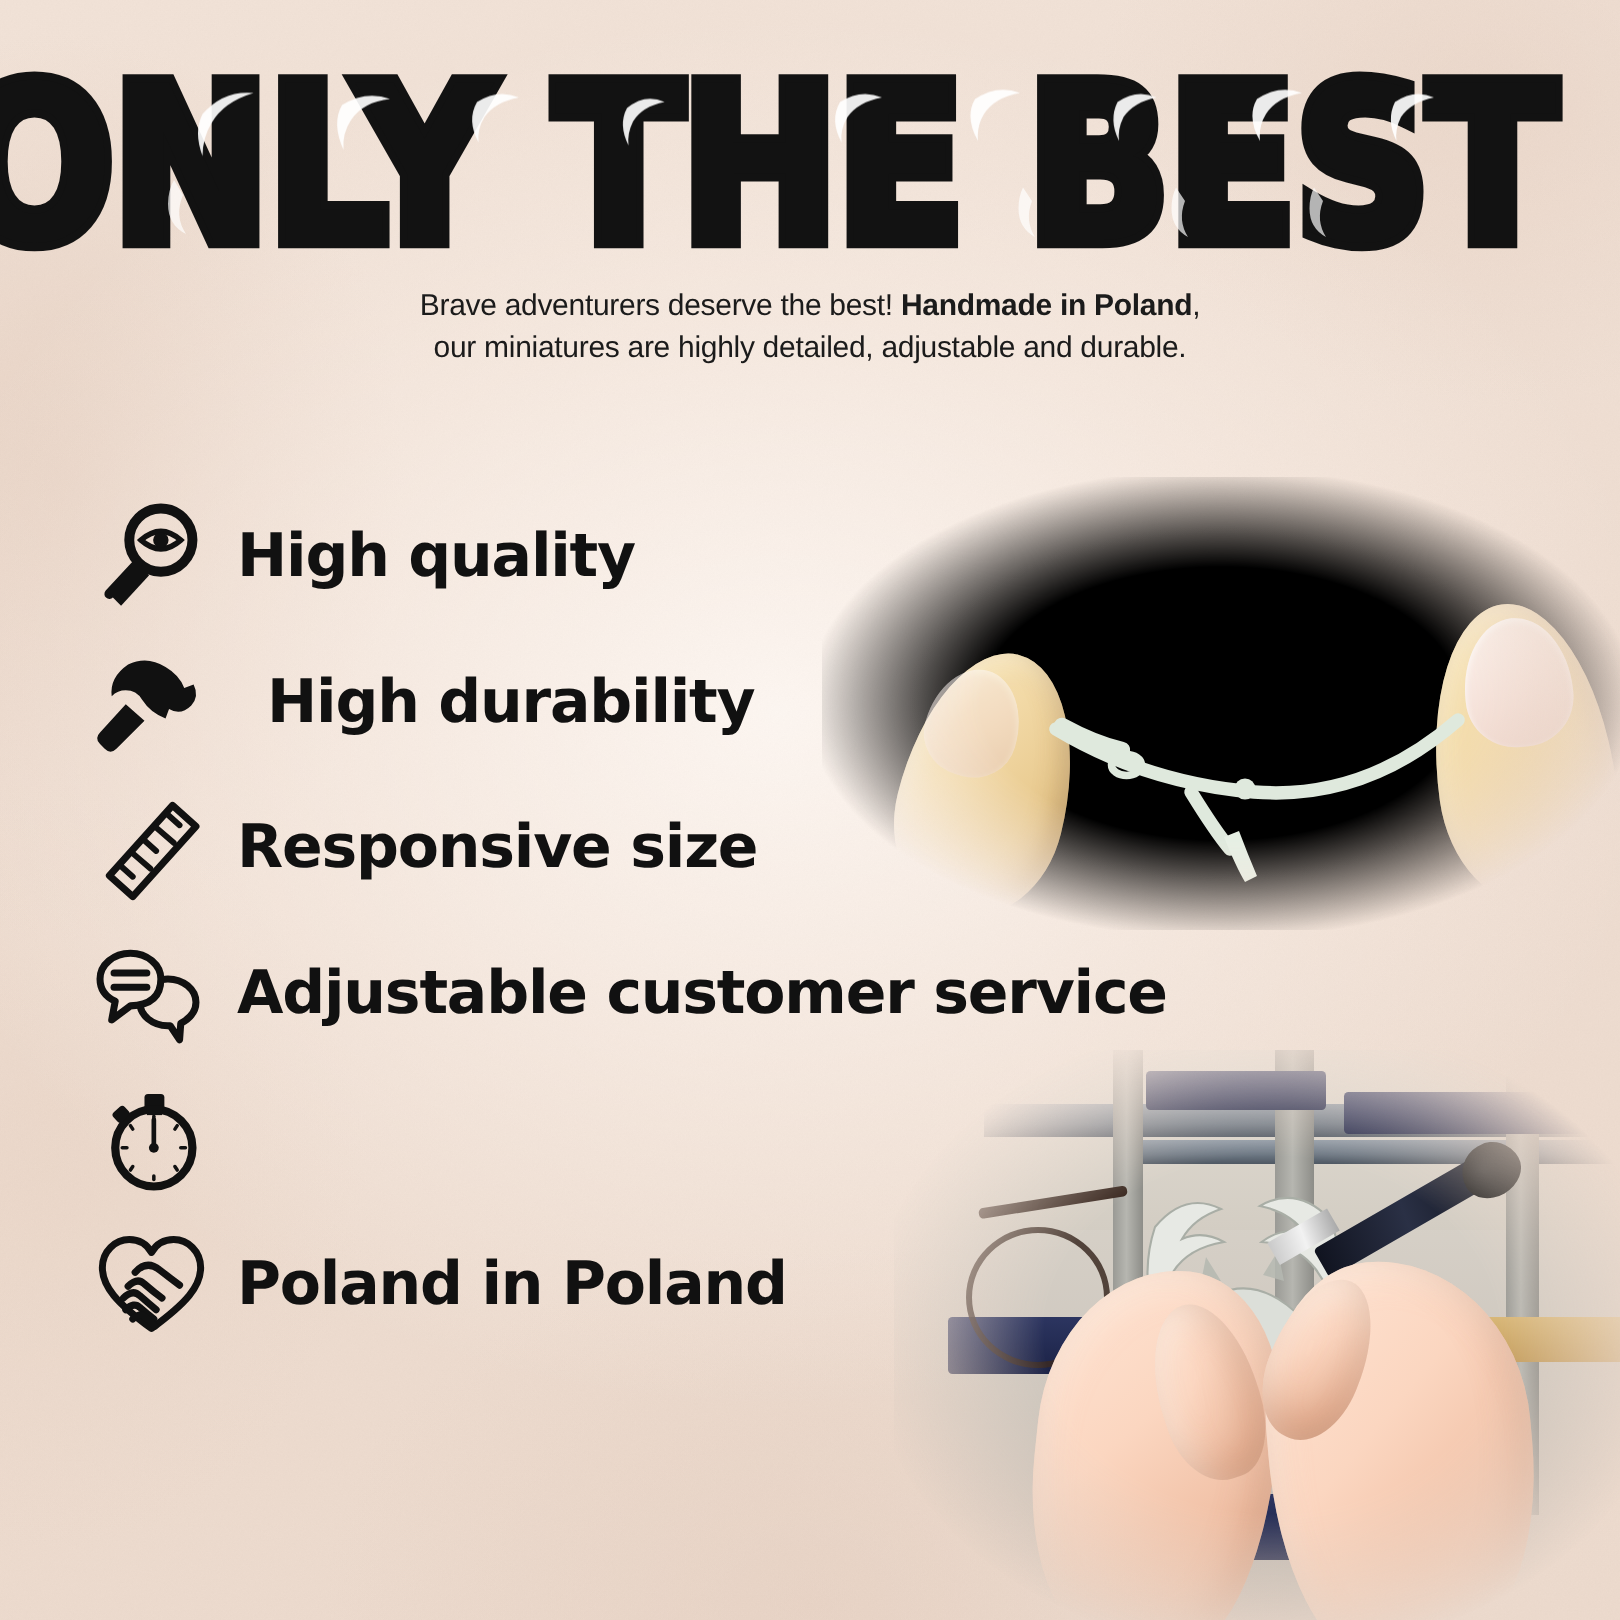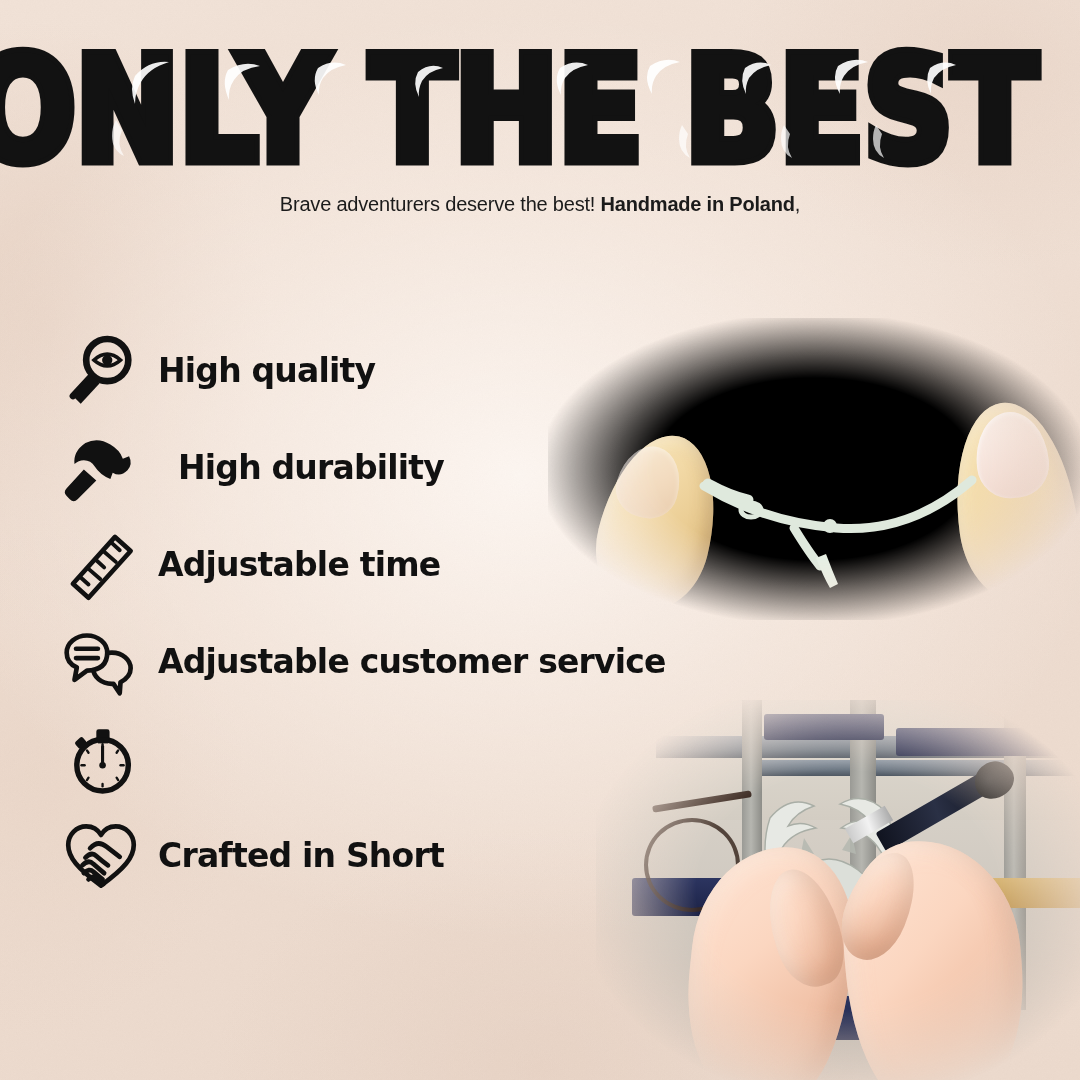--- a/index.html
+++ b/index.html
@@ -99,21 +99,21 @@
     justify-content: center;
   }
   .feature .ico svg {
     width: 100%;
     height: 100%;
     display: block;
   }
   .feature .flabel {
     font-family: "DejaVu Sans", sans-serif;
     font-weight: 700;
-    font-size: 33px;
+    font-size: 40px;
     letter-spacing: -0.8px;
     color: #111111;
     white-space: nowrap;
     text-align: right;
   }
   .feature.f-dur .flabel,
   .feature.f-time .flabel { margin-left: 20px; }
 
   
   .photo {
@@ -258,20 +258,21 @@
       <path d="M930 30 q13 -9 26 -3 q-15 3 -22 13 q-4 8 -3 16 q-7 -14 -1 -26z"></path>
       <path d="M122 92 q-6 14 2 26 q-12 -6 -12 -20 q0 -9 4 -16z" opacity="0.75"></path>
       <path d="M688 96 q-5 13 2 24 q-11 -6 -11 -19 q0 -8 3 -14z" opacity="0.75"></path>
       <path d="M790 96 q-5 13 2 24 q-11 -6 -11 -19 q0 -8 3 -14z" opacity="0.75"></path>
       <path d="M882 96 q-5 13 2 24 q-11 -6 -11 -19 q0 -8 3 -14z" opacity="0.75"></path>
     </g>
   </svg>
 
   <div id="subtitle">
     <span>Brave adventurers deserve the best!</span><span> </span><b>Handmade in Poland</b><span>,</span><br>
+    <span>our miniatures are highly detailed, adjustable and durable.</span>
   </div>
 
   <div class="photo" id="photo-top">
     <div class="inner"></div>
 
     <div class="thumb" style="left:54px; top:116px; width:112px; height:176px; transform:rotate(14deg);"></div>
     <div class="nail" style="left:70px; top:128px; width:62px; height:72px; transform:rotate(16deg); opacity:0.55;"></div>
 
     <div class="thumb" style="left:408px; top:84px; width:118px; height:200px; transform:rotate(-8deg);"></div>
     <div class="nail" style="left:428px; top:94px; width:72px; height:86px; transform:rotate(-6deg);"></div>
@@ -374,21 +375,21 @@
           </g>
           <g stroke="#111" stroke-width="5" stroke-linecap="round">
             <line x1="24" y1="66" x2="34" y2="75"></line>
             <line x1="34" y1="55" x2="49" y2="68"></line>
             <line x1="44" y1="44" x2="54" y2="53"></line>
             <line x1="54" y1="33" x2="69" y2="46"></line>
             <line x1="64" y1="22" x2="74" y2="31"></line>
           </g>
         </svg>
       </span>
-      <span class="flabel">Adjustable time</span>
+      <span class="flabel">Responsive size</span>
     </div>
 
     <div class="feature f-chat">
       <span class="ico">
         <svg viewBox="0 0 100 100">
           <g fill="none" stroke="#111" stroke-width="6" stroke-linejoin="round" stroke-linecap="round">
             <path d="M88 58 a24 20 0 1 0 -48 0 a24 20 0 0 0 24 20 l2 0 l8 12 l1 -14 q13 -7 13 -18z"></path>
             <path d="M58 38 a26 22 0 1 0 -52 0 q0 13 13 19 l-3 16 l16 -12 q26 -1 26 -23z" fill="#f2e2d6"></path>
             <line x1="18" y1="33" x2="46" y2="33"></line>
             <line x1="18" y1="45" x2="46" y2="45"></line>
@@ -431,17 +432,17 @@
           <g fill="none" stroke="#111" stroke-width="6" stroke-linejoin="round" stroke-linecap="round">
             <path d="M50 88 C20 66 8 52 8 36 C8 22 19 12 31 12 c8 0 15 4 19 11 c4 -7 11 -11 19 -11 c12 0 23 10 23 24 c0 16 -12 30 -42 52z"></path>
             <path d="M36 40 q10 -11 21 -2 q9 7 17 13"></path>
             <path d="M30 52 q8 -8 14 -2 q8 7 15 12"></path>
             <path d="M26 62 q8 -8 14 -2 q8 7 14 12"></path>
             <path d="M28 72 q7 -7 12 -2 q7 6 12 10"></path>
             <path d="M34 80 q6 -6 10 -2 q5 4 9 8"></path>
           </g>
         </svg>
       </span>
-      <span class="flabel">Crafted in Short</span>
+      <span class="flabel">Poland in Poland</span>
     </div>
 
   </div>
 </div>
 
 </body></html>

